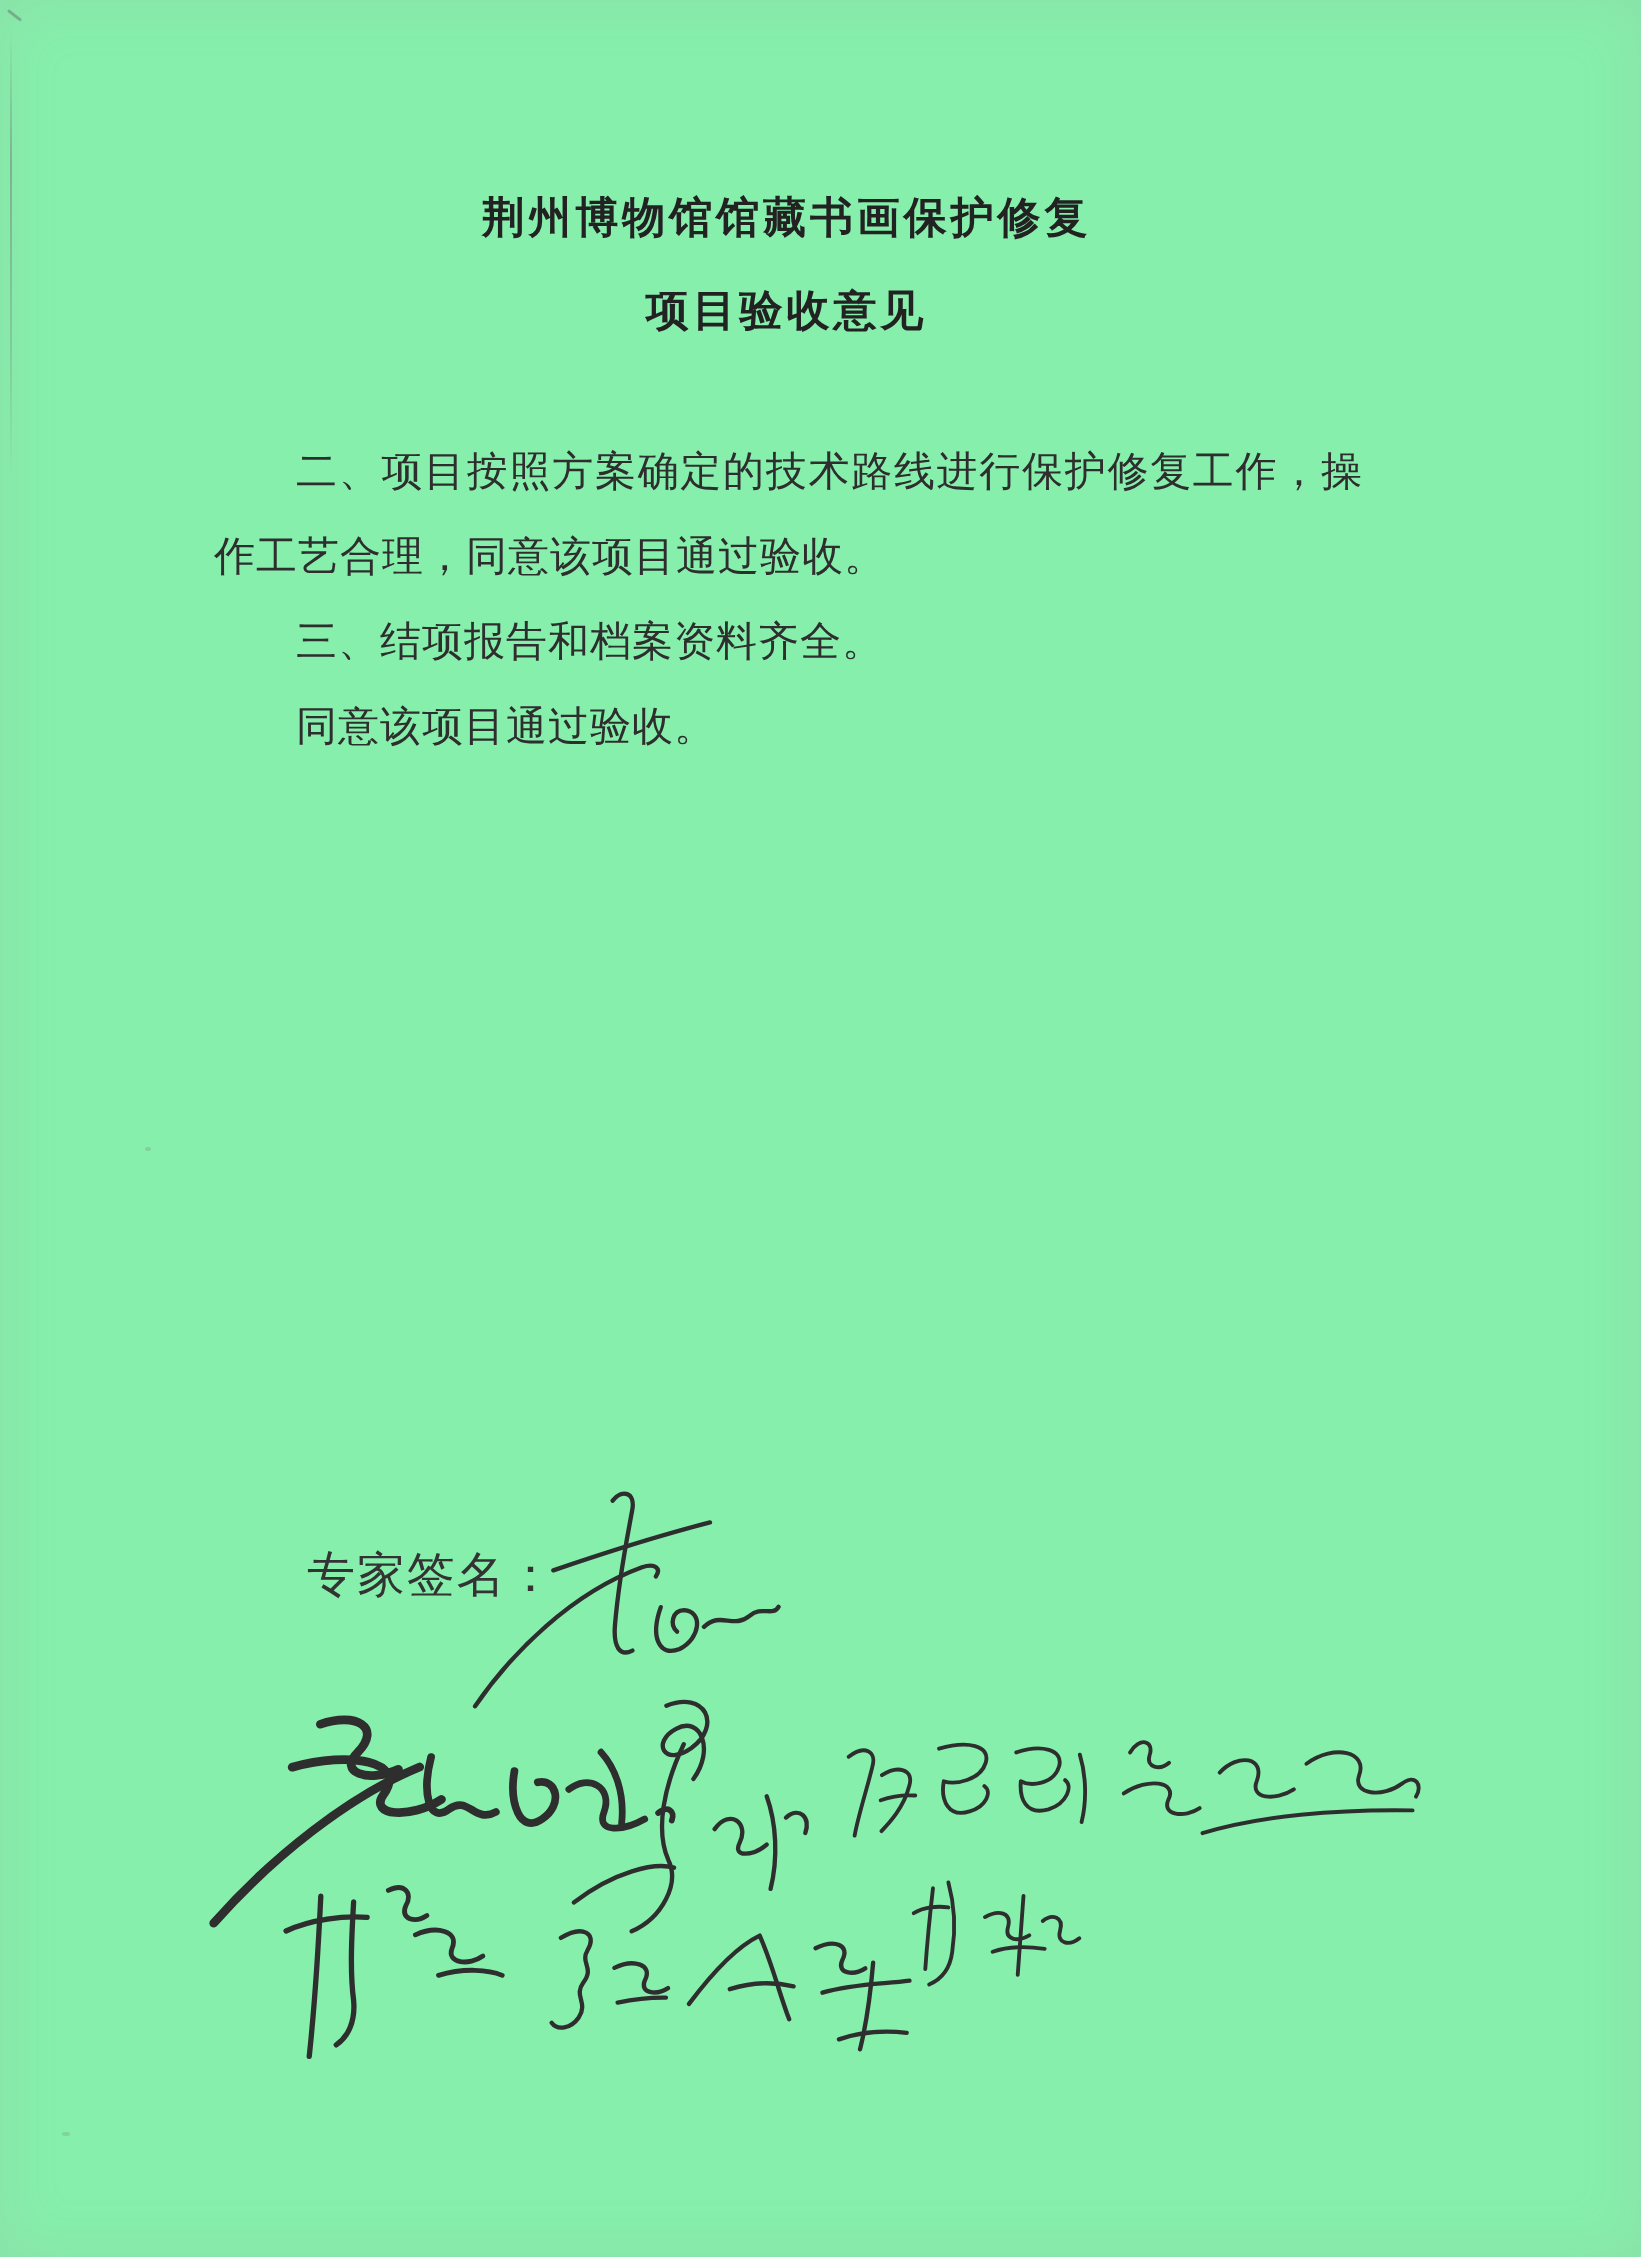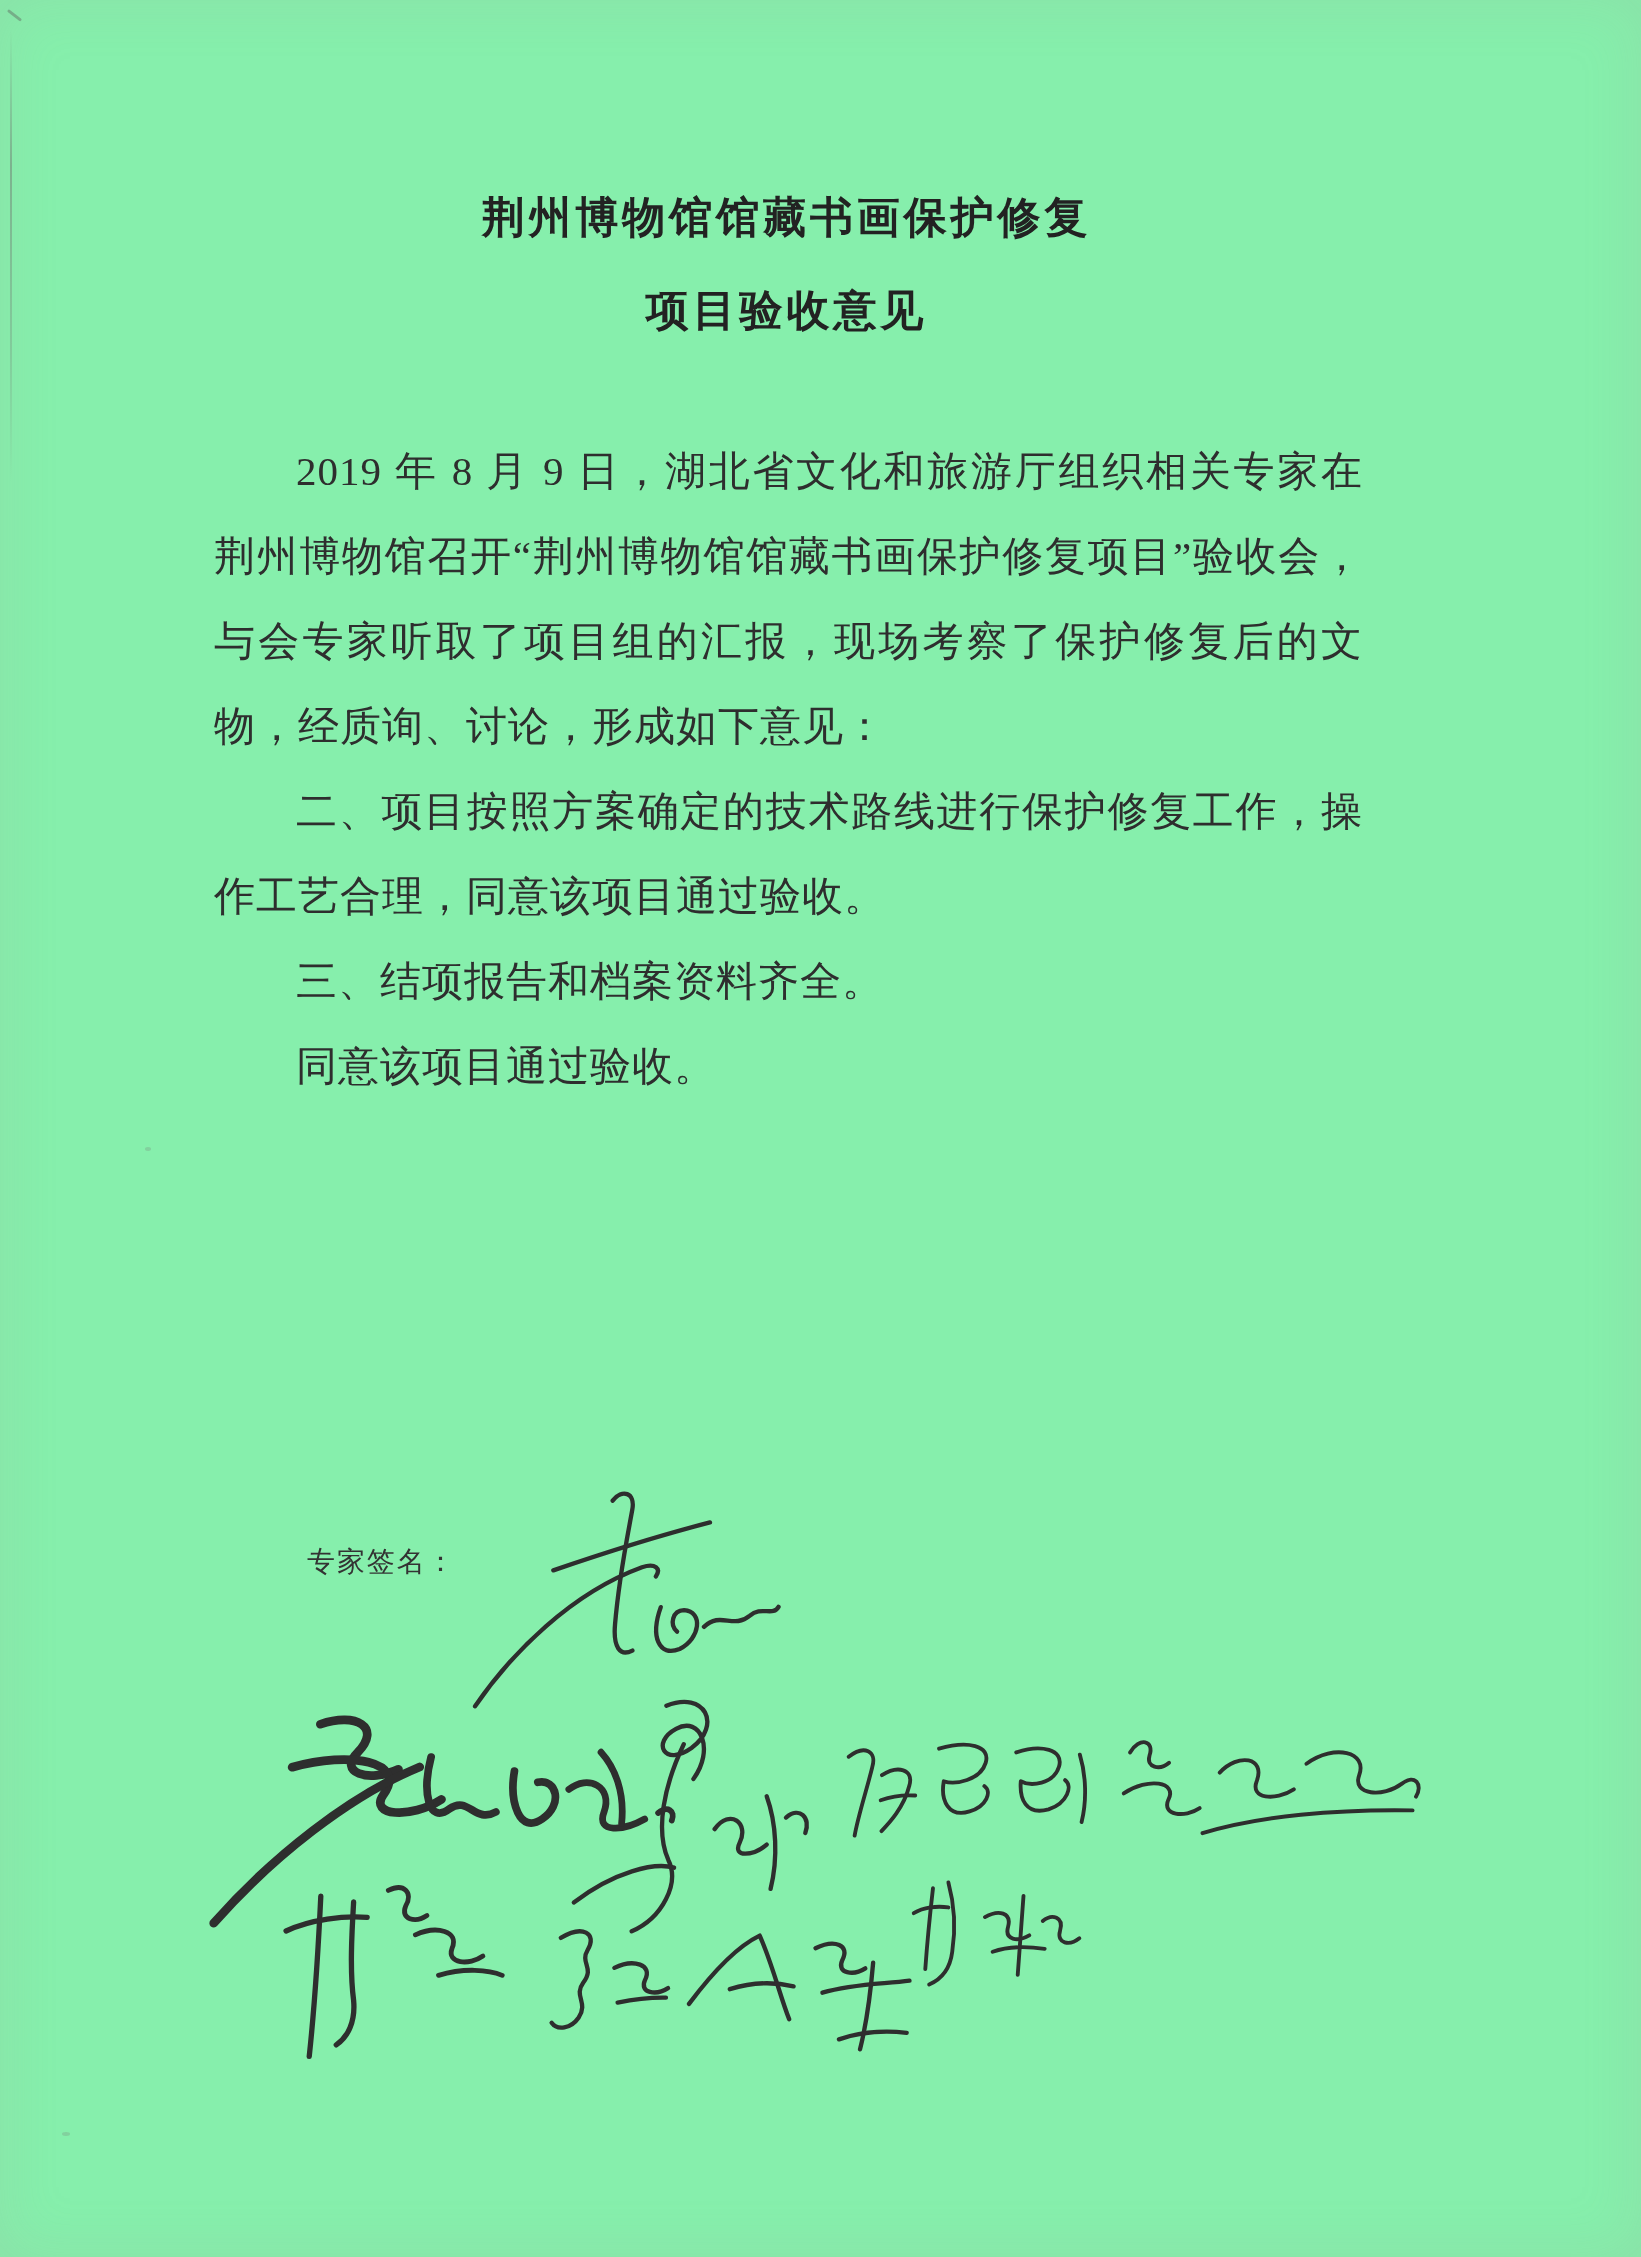--- a/index.html
+++ b/index.html
@@ -37,21 +37,21 @@
 
   .body-text{
     position:absolute;left:214px;top:429px;width:1149px;
     font-size:41px;line-height:85px;letter-spacing:1px;
     text-align:justify;color:#2e2e2e;
   }
   .body-text p{margin:0;text-indent:2em;}
 
   .sig-label{
     position:absolute;left:307px;top:1543px;
-    font-size:28px;letter-spacing:1.9px;color:#333;
+    font-size:48px;letter-spacing:1.9px;color:#333;
   }
   .doc-date{
     position:absolute;left:964px;top:1966px;
     font-size:41px;letter-spacing:1px;color:#333;white-space:nowrap;
   }
 
   .sig{position:absolute;}
   .sig svg{display:block;width:100%;height:100%;}
   .sig path{fill:none;stroke:#2e2e2e;stroke-linecap:round;stroke-linejoin:round;}
 
@@ -71,21 +71,20 @@
 
   <div class="edge-left-line"></div>
   <div class="corner-mark"></div>
   <div class="speck s1"></div>
   <div class="speck s2"></div>
 
   <h1 class="title t1">荆州博物馆馆藏书画保护修复</h1>
   <h1 class="title t2">项目验收意见</h1>
 
   <div class="body-text">
-    <p>2019 年 8 月 9 日，湖北省文化和旅游厅组织相关专家在荆州博物馆召开“荆州博物馆馆藏书画保护修复项目”验收会，与会专家听取了项目组的汇报，现场考察了保护修复后的文物，经质询、讨论，形成如下意见：</p>
     <p>二、项目按照方案确定的技术路线进行保护修复工作，操作工艺合理，同意该项目通过验收。</p>
     <p>三、结项报告和档案资料齐全。</p>
     <p>同意该项目通过验收。</p>
   </div>
 
   <div class="sig-label">专家签名：</div>
 
   <div class="sig sig1">
     <svg viewBox="0 0 340 230">
       <path stroke-width="4.5" d="M168 14 C178 2 192 6 188 24 C182 52 172 92 166 142 C163 166 170 176 183 170"></path>

